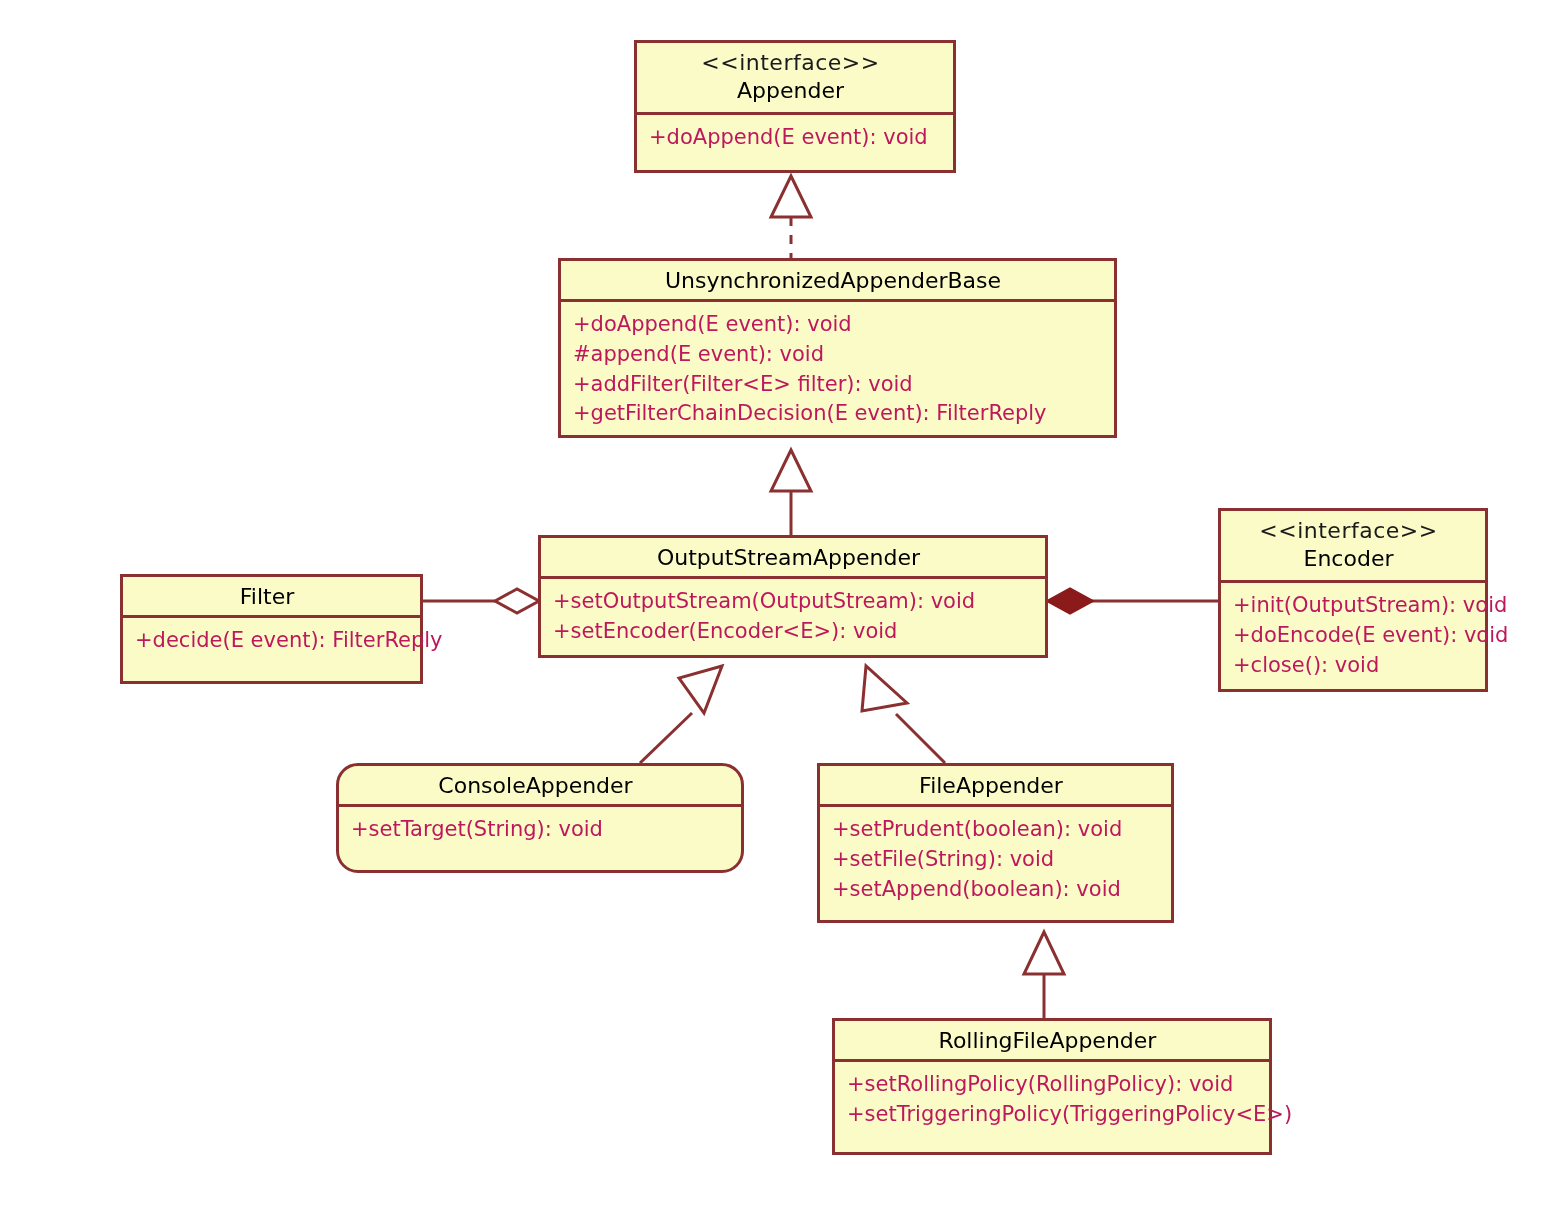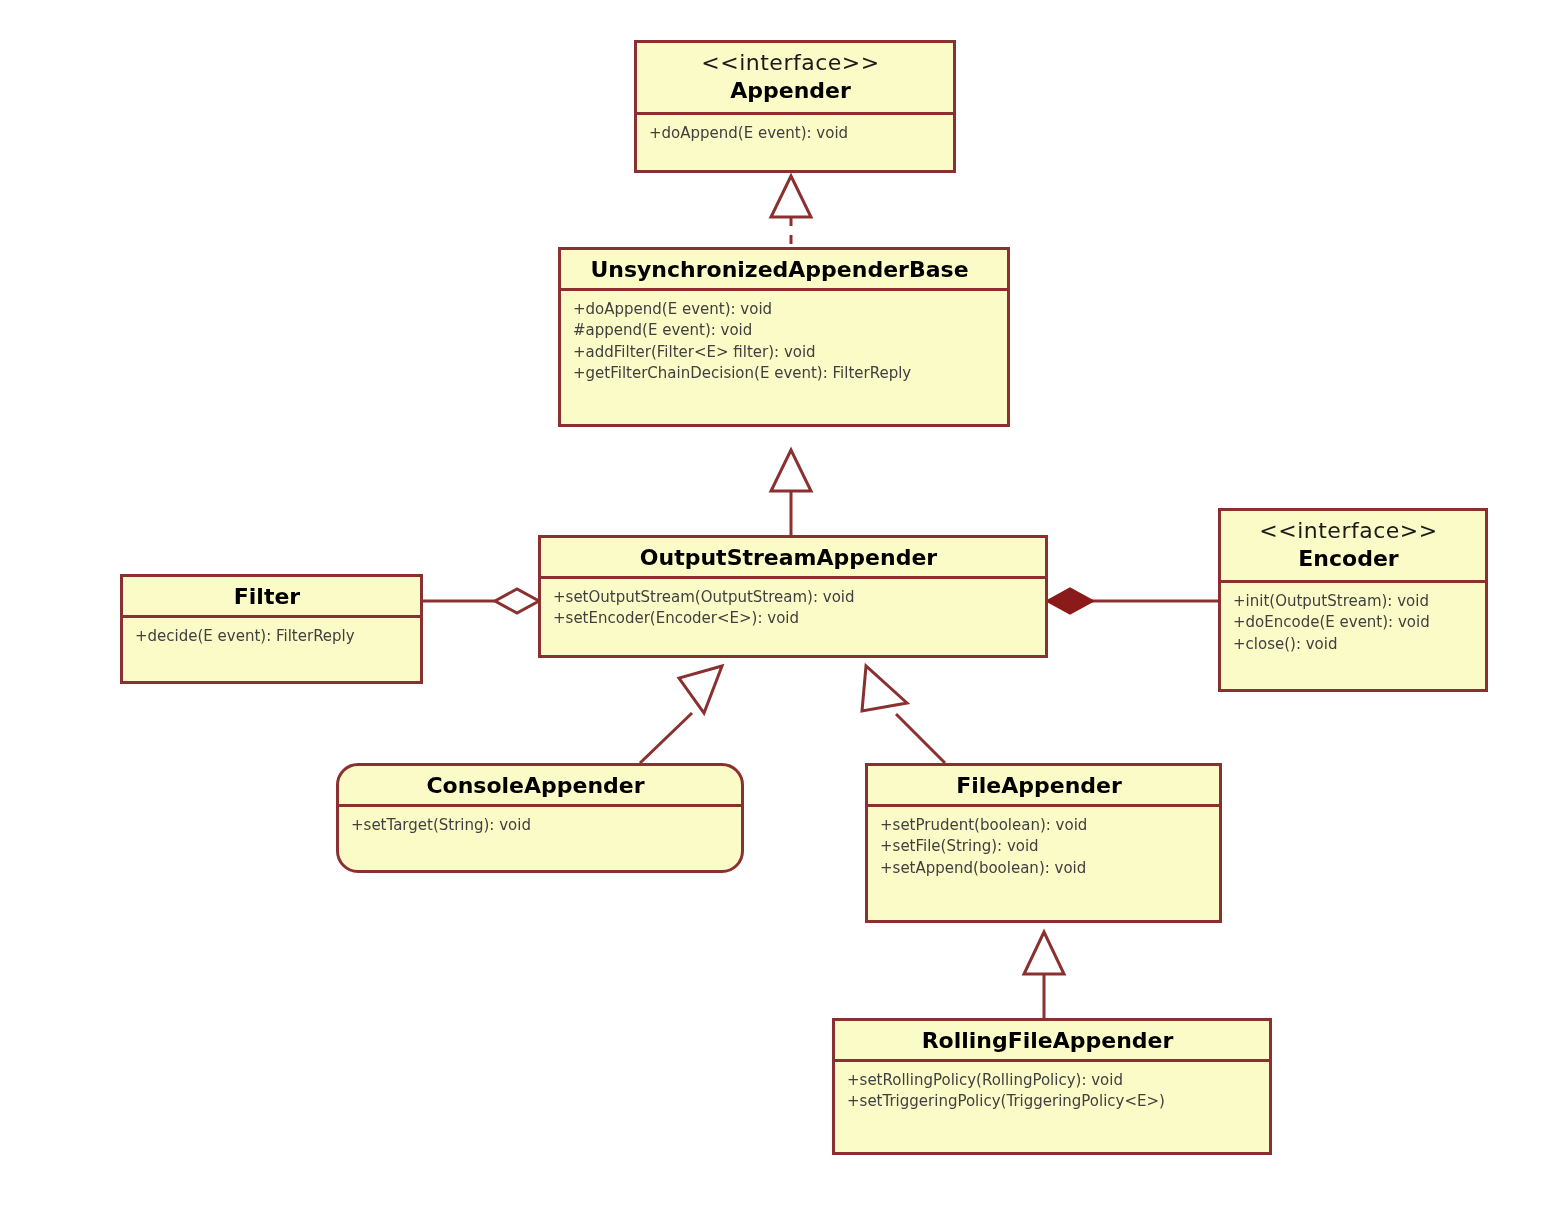--- a/index.html
+++ b/index.html
@@ -37,31 +37,31 @@
     border-bottom: 3px solid #8b3030;
   }
   .uml-stereotype {
     font-size: 22px;
     color: #1a1a1a;
     line-height: 1.25;
     letter-spacing: 0.5px;
   }
   .uml-name {
     font-size: 22px;
-    font-weight: bold;
+    font-weight: normal;
     color: #000000;
     line-height: 1.3;
   }
   .uml-body {
     box-sizing: border-box;
     padding: 8px 10px 10px 12px;
   }
   .uml-member {
-    font-size: 15px;
-    color: #404040;
+    font-size: 21px;
+    color: #be185d;
     line-height: 1.42;
     white-space: nowrap;
   }
 </style>
 </head>
 <body>
 
 <div id="canvas">
 
   <svg id="edges" viewBox="0 0 1554 1206" xmlns="http://www.w3.org/2000/svg">
@@ -105,21 +105,21 @@
   <div id="classes">
       <div class="uml-class" style="left: 634px; top: 40px; width: 322px; height: 133px; background: rgb(251, 251, 200); border-color: rgb(139, 48, 48);">
         <div class="uml-header" style="height: 72px; border-bottom-color: rgb(139, 48, 48);">
           <div class="uml-stereotype">&lt;&lt;interface&gt;&gt;</div>
           <div class="uml-name">Appender</div>
         </div>
         <div class="uml-body">
           <div class="uml-member">+doAppend(E event): void</div>
         </div>
       </div>
-      <div class="uml-class" style="left: 558px; top: 247px; width: 452px; height: 180px; background: rgb(251, 251, 200); border-color: rgb(139, 48, 48);">
+      <div class="uml-class" style="left: 558px; top: 258px; width: 559px; height: 180px; background: rgb(251, 251, 200); border-color: rgb(139, 48, 48);">
         <div class="uml-header" style="height: 41px; border-bottom-color: rgb(139, 48, 48);">
           <div class="uml-name">UnsynchronizedAppenderBase</div>
         </div>
         <div class="uml-body">
           <div class="uml-member">+doAppend(E event): void</div>
           <div class="uml-member">#append(E event): void</div>
           <div class="uml-member">+addFilter(Filter&lt;E&gt; filter): void</div>
           <div class="uml-member">+getFilterChainDecision(E event): FilterReply</div>
         </div>
       </div>
@@ -152,21 +152,21 @@
         </div>
       </div>
       <div class="uml-class" style="left: 336px; top: 763px; width: 408px; height: 110px; background: rgb(251, 251, 200); border-color: rgb(139, 48, 48); border-radius: 22px;">
         <div class="uml-header" style="height: 41px; border-bottom-color: rgb(139, 48, 48);">
           <div class="uml-name">ConsoleAppender</div>
         </div>
         <div class="uml-body">
           <div class="uml-member">+setTarget(String): void</div>
         </div>
       </div>
-      <div class="uml-class" style="left: 865px; top: 763px; width: 357px; height: 160px; background: rgb(251, 251, 200); border-color: rgb(139, 48, 48);">
+      <div class="uml-class" style="left: 817px; top: 763px; width: 357px; height: 160px; background: rgb(251, 251, 200); border-color: rgb(139, 48, 48);">
         <div class="uml-header" style="height: 41px; border-bottom-color: rgb(139, 48, 48);">
           <div class="uml-name">FileAppender</div>
         </div>
         <div class="uml-body">
           <div class="uml-member">+setPrudent(boolean): void</div>
           <div class="uml-member">+setFile(String): void</div>
           <div class="uml-member">+setAppend(boolean): void</div>
         </div>
       </div>
       <div class="uml-class" style="left: 832px; top: 1018px; width: 440px; height: 137px; background: rgb(251, 251, 200); border-color: rgb(139, 48, 48);">

